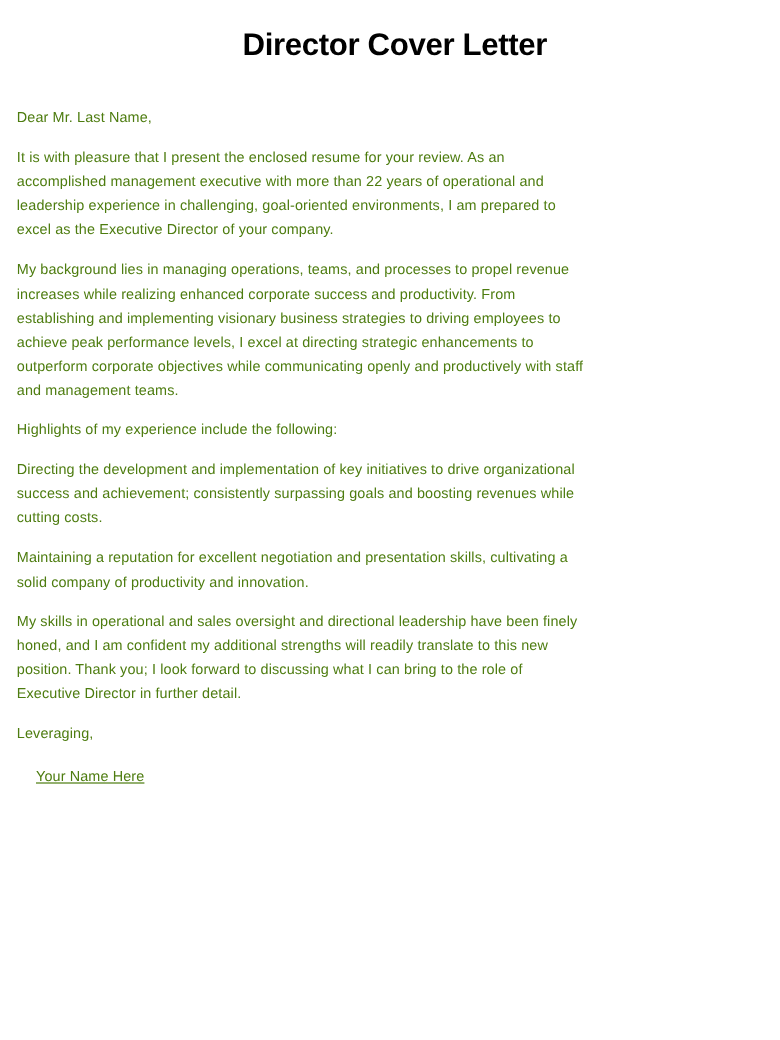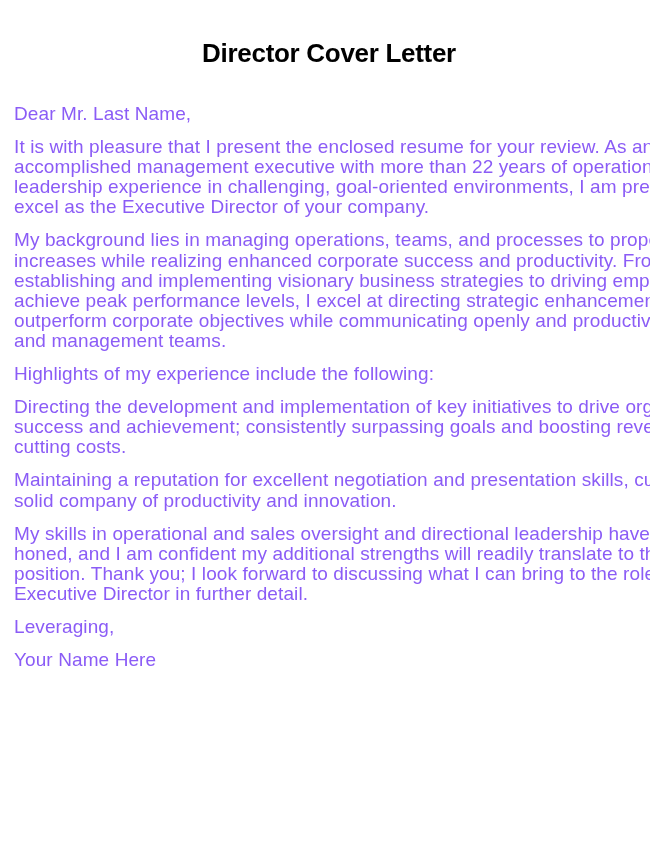--- a/index.html
+++ b/index.html
@@ -15,46 +15,47 @@
   }
   .page {
     box-sizing: border-box;
     width: 650px;
     height: 867px;
     padding: 0 6px 0 14px;
     background: #ffffff;
   }
   .doc-title {
     margin: 0;
-    padding-top: 38px;
+    padding-top: 22px;
     font-size: 26px;
     line-height: 30px;
     font-weight: bold;
     letter-spacing: -0.3px;
     text-align: center;
     color: #000000;
   }
   .salutation {
     margin: 36px 0 13px 0;
   }
   .para {
     margin: 0 0 13px 0;
   }
   .bodytext {
-    font-size: 19px;
+    font-size: 12px;
     line-height: 20.1px;
-    color: #8b5cf6;
+    color: #4d7c0f;
     white-space: pre;           
     letter-spacing: 0.1px;
   }
   .closing {
     margin: 0 0 13px 0;
   }
   .signature {
-    margin: 0;
+    margin: 16px;
+    text-decoration: underline;
   }
 </style>
 </head>
 <body>
 
 <div class="page">
 
   <h1 class="doc-title">Director Cover Letter</h1>
 
   <p class="bodytext salutation">Dear Mr. Last Name,</p>

